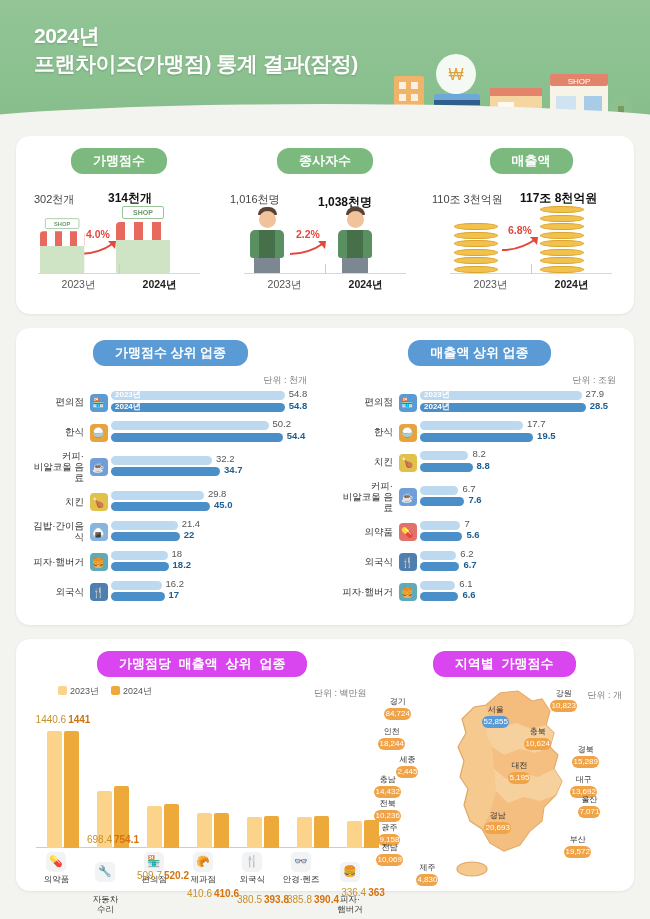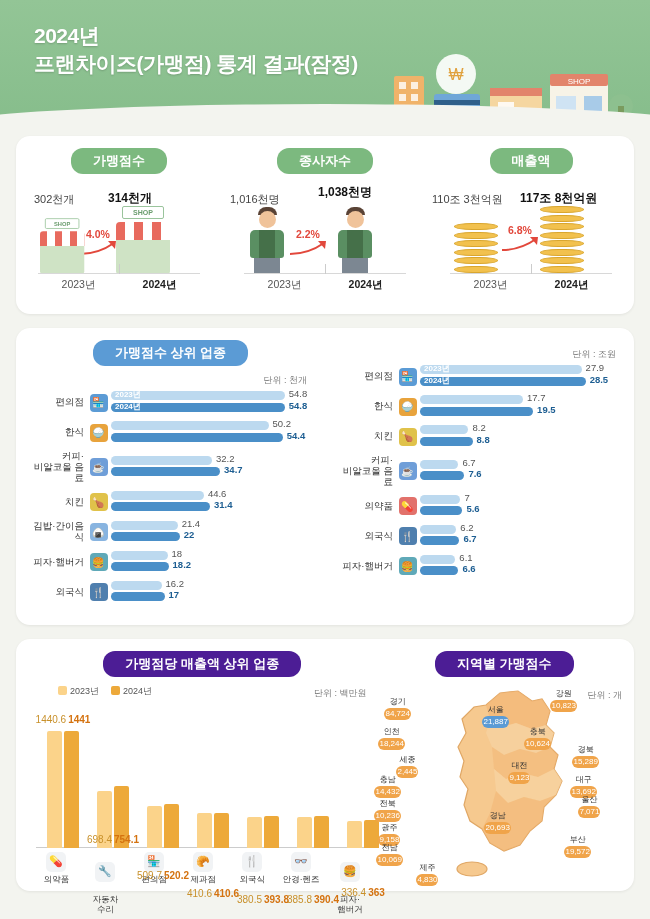--- a/index.html
+++ b/index.html
@@ -47,21 +47,21 @@
     background:#fff; border-radius: 14px; margin: 0 16px 14px 16px;
     box-shadow: 0 1px 3px rgba(0,0,0,.07);
     position: relative;
   }
   .pill {
     display:inline-block; padding: 4px 22px; border-radius: 12px;
     font-size: 13px; font-weight: bold; color:#fff; position:relative;
   }
   .pill-green { background:#7cb97f; }
   .pill-blue  { background:#5b9bd5; }
-  .pill-orange{ background:#4c1d95; }
+  .pill-orange{ background:#d946ef;font-family:Liberation Mono, monospace; }
   .pill-wrap { text-align:center; }
   
   .sec1 { height: 178px; padding-top: 12px; display:flex; }
   .s1col { flex:1; position:relative; }
   .s1head { text-align:center; }
   .s1body { position:relative; height: 108px; margin-top:6px;}
   .s1axis {
     position:absolute; bottom: 14px; left: 22px; right: 22px;
     border-top: 1px solid #d8d8d8;
   }
@@ -237,21 +237,21 @@
       </div>
     </div>
   </div>
 
   <div class="s1col">
     <div class="s1head">
       <span class="pill pill-green">종사자수</span>
     </div>
     <div class="s1body">
       <div class="val small" style="left:8px; top:12px;">1,016천명</div>
-      <div class="val big" style="left:96px; top:4px;">1,038천명</div>
+      <div class="val big" style="left:96px; top:14px;">1,038천명</div>
       <div class="delta" style="left:74px; top:48px;">2.2%</div>
       <svg style="position:absolute;left:66px;top:58px;" width="42" height="20" viewBox="0 0 42 20">
         <path d="M2 16 C14 16 26 12 36 5" stroke="#e2483c" stroke-width="2" fill="none"></path>
         <path d="M30 3 L38 3 L37 11 Z" fill="#e2483c"></path>
       </svg>
 
       <div class="person g" style="left:22px;">
         <div class="hair"></div>
         <div class="head"></div>
         <div class="torso">
@@ -367,24 +367,24 @@
             <span class="bv">34.7</span>
           </div>
       </div>
     </div>
 
     <div class="brow">
       <div class="blabel">치킨</div>
       <div class="bicon" style="background:#e0c24a">🍗</div>
       <div class="bars">
         <div class="bar bar1" style="width:46%">
-            <span class="bv">44.6</span>
+            <span class="bv">29.8</span>
           </div>
         <div class="bar bar2" style="width:49%">
-            <span class="bv">31.4</span>
+            <span class="bv">45.0</span>
           </div>
       </div>
     </div>
 
     <div class="brow">
       <div class="blabel">김밥·간이음식</div>
       <div class="bicon" style="background:#88b4e0">🍙</div>
       <div class="bars">
         <div class="bar bar1" style="width:33%">
             <span class="bv">21.4</span>
@@ -416,20 +416,23 @@
             <span class="bv">16.2</span>
           </div>
         <div class="bar bar2" style="width:26.5%">
             <span class="bv">17</span>
           </div>
       </div>
     </div>
   </div>
 
   <div class="s2col">
+    <div class="pill-wrap">
+      <span class="pill pill-blue">매출액 상위 업종</span>
+    </div>
     <div class="unit">단위 : 조원</div>
 
     <div class="brow">
       <div class="blabel">편의점</div>
       <div class="bicon">🏪</div>
       <div class="bars legend-inline">
         <div class="bar bar1" style="width:80%">
           <span class="lg">2023년</span>
           <span class="bv">27.9</span>
         </div>
@@ -668,21 +671,21 @@
         <path d="M50 102 L62 114 L78 108 L94 112 L110 106 L98 118 L96 132 L84 142 L74 156 L58 162 L44 154 L36 140 L44 124 Z" fill="#f3b777" opacity=".6"></path>
         <ellipse cx="26" cy="180" rx="15" ry="7" fill="#f6c98f" stroke="#e0a765" stroke-width="1.2"></ellipse>
       </svg>
 
       <div class="rtag" style="left:10px; top:14px;">
         <span class="nm">경기</span>
         <span class="vl">84,724</span>
       </div>
       <div class="rtag blue" style="left:108px; top:22px;">
         <span class="nm">서울</span>
-        <span class="vl">21,887</span>
+        <span class="vl">52,855</span>
       </div>
       <div class="rtag" style="left:176px; top:6px;">
         <span class="nm">강원</span>
         <span class="vl">10,823</span>
       </div>
       <div class="rtag" style="left:4px; top:44px;">
         <span class="nm">인천</span>
         <span class="vl">18,244</span>
       </div>
       <div class="rtag" style="left:150px; top:44px;">
@@ -692,21 +695,21 @@
       <div class="rtag" style="left:198px; top:62px;">
         <span class="nm">경북</span>
         <span class="vl">15,289</span>
       </div>
       <div class="rtag" style="left:22px; top:72px;">
         <span class="nm">세종</span>
         <span class="vl">2,445</span>
       </div>
       <div class="rtag" style="left:134px; top:78px;">
         <span class="nm">대전</span>
-        <span class="vl">9,123</span>
+        <span class="vl">5,195</span>
       </div>
       <div class="rtag" style="left:0px; top:92px;">
         <span class="nm">충남</span>
         <span class="vl">14,432</span>
       </div>
       <div class="rtag" style="left:196px; top:92px;">
         <span class="nm">대구</span>
         <span class="vl">13,692</span>
       </div>
       <div class="rtag" style="left:0px; top:116px;">

